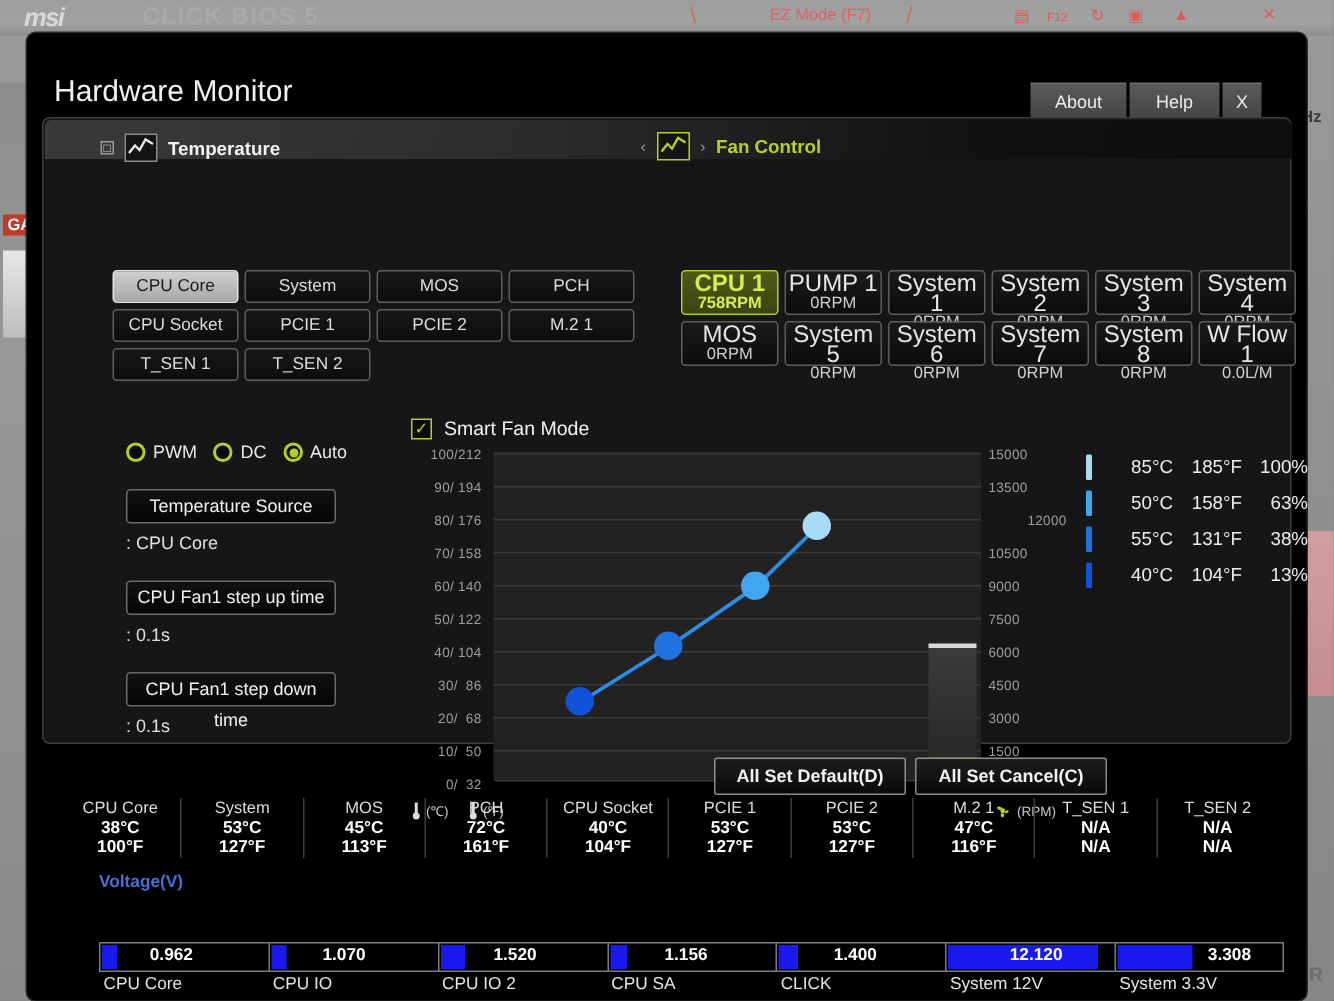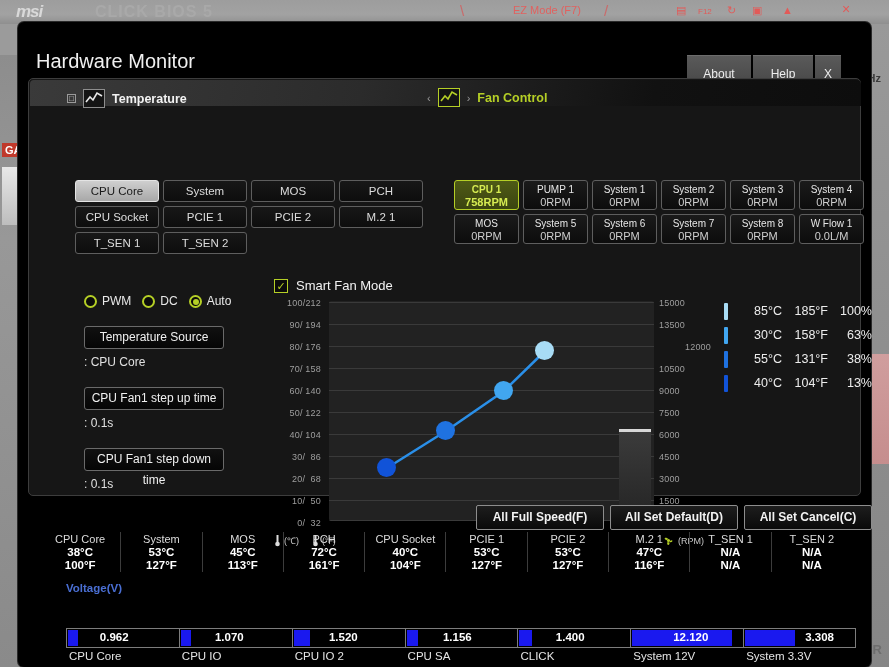--- a/index.html
+++ b/index.html
@@ -47,21 +47,21 @@
     position:absolute; left:18px; top:22px; width:853px; height:645px;
     background:#000; border-radius:6px;
     box-shadow:0 0 0 1px #2a2a2a;
   }
   .dlg-title {
     position:absolute; left:18px; top:28px; font-size:20px; color:#f0f0f0;
   }
   .winbtns { position:absolute; right:30px; top:33px; display:flex; gap:2px; }
   .winbtn {
     background: linear-gradient(180deg,#5a5a5a,#434343);
-    color:#ededed; font-size:12px; padding:11px 0; text-align:center;
+    color:#ededed; font-size:12px; padding:5px 0; text-align:center;
     border-top:1px solid #6d6d6d; cursor:pointer;
   }
   .winbtn.about { width:64px; }
   .winbtn.help  { width:60px; }
   .winbtn.close { width:26px; }
 
   
   .content {
     position:absolute; left:10px; top:56px; width:833px; height:418px;
     background:#161616; border:1px solid #3d3d3d; border-radius:5px;
@@ -103,21 +103,21 @@
     color:#1a1a1a;
   }
   
   .fan-grid { position:absolute; left:425px; top:101px; display:flex; flex-wrap:wrap; gap:4px; width:420px; }
   .fan-tile {
     width:65px; height:30px; border:1px solid #5e5e5e; border-radius:3px;
     background:linear-gradient(180deg,#1a1a1a,#0c0c0c);
     text-align:center; padding-top:2px; cursor:pointer;
   }
   .fan-tile.on { border-color:#b5cf26; background:linear-gradient(180deg,#4e5a16,#3b4410); }
-  .fan-name { font-size:10px; color:#e6e6e6; line-height:13px; }
+  .fan-name { font-size:16px; color:#e6e6e6; line-height:13px; }
   .fan-rpm  { font-size:11px; color:#cfcfcf; line-height:13px; }
   .fan-tile.on .fan-name, .fan-tile.on .fan-rpm { color:#d6ec52; font-weight:bold; }
 
   
   .ctrl-col { position:absolute; left:55px; top:215px; width:175px; }
   .radio-row { display:flex; align-items:center; gap:5px; font-size:12px; color:#e8e8e8; }
   .radio {
     width:13px; height:13px; border-radius:50%;
     border:2px solid #b5cf26; background:#0b0b0b; position:relative; cursor:pointer;
   }
@@ -447,41 +447,40 @@
 
     <div class="legend">
       <div class="leg-row">
         <span class="leg-sw" style="background:#a8dcf5"></span>
         <span class="leg-c">85°C</span>
         <span class="leg-f">185°F</span>
         <span class="leg-p">100%</span>
       </div>
       <div class="leg-row">
         <span class="leg-sw" style="background:#41a6f0"></span>
-        <span class="leg-c">30°C</span>
+        <span class="leg-c">50°C</span>
         <span class="leg-f">158°F</span>
         <span class="leg-p">63%</span>
       </div>
       <div class="leg-row">
         <span class="leg-sw" style="background:#1f72e0"></span>
         <span class="leg-c">55°C</span>
         <span class="leg-f">131°F</span>
         <span class="leg-p">38%</span>
       </div>
       <div class="leg-row">
         <span class="leg-sw" style="background:#1153d8"></span>
         <span class="leg-c">40°C</span>
         <span class="leg-f">104°F</span>
         <span class="leg-p">13%</span>
       </div>
     </div>
   </div>
 
   <div class="actions">
-    <div class="act-btn">All Full Speed(F)</div>
     <div class="act-btn">All Set Default(D)</div>
     <div class="act-btn">All Set Cancel(C)</div>
   </div>
 
   <div class="readout">
     <div class="ro-cell">
       <div class="ro-name">CPU Core</div>
       <div class="ro-c">38°C</div>
       <div class="ro-f">100°F</div>
     </div>

